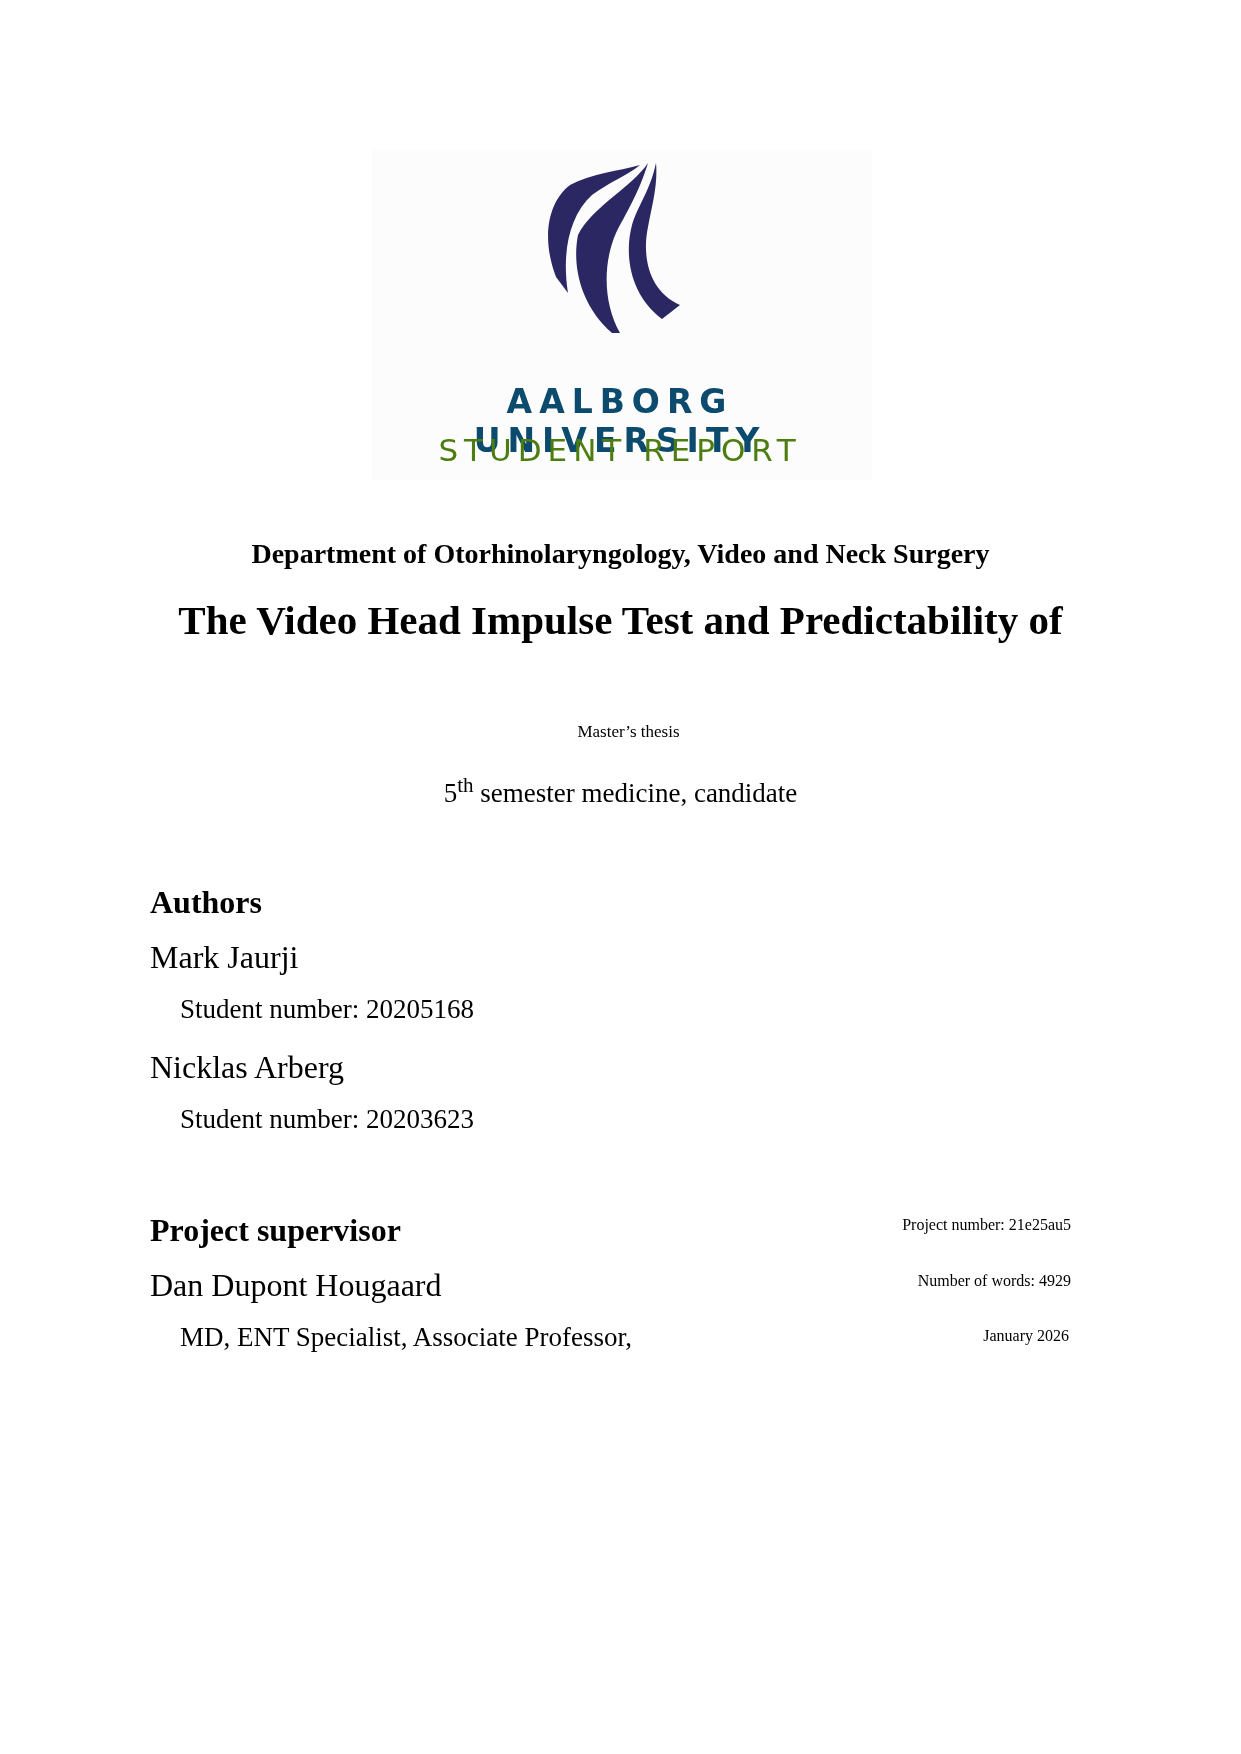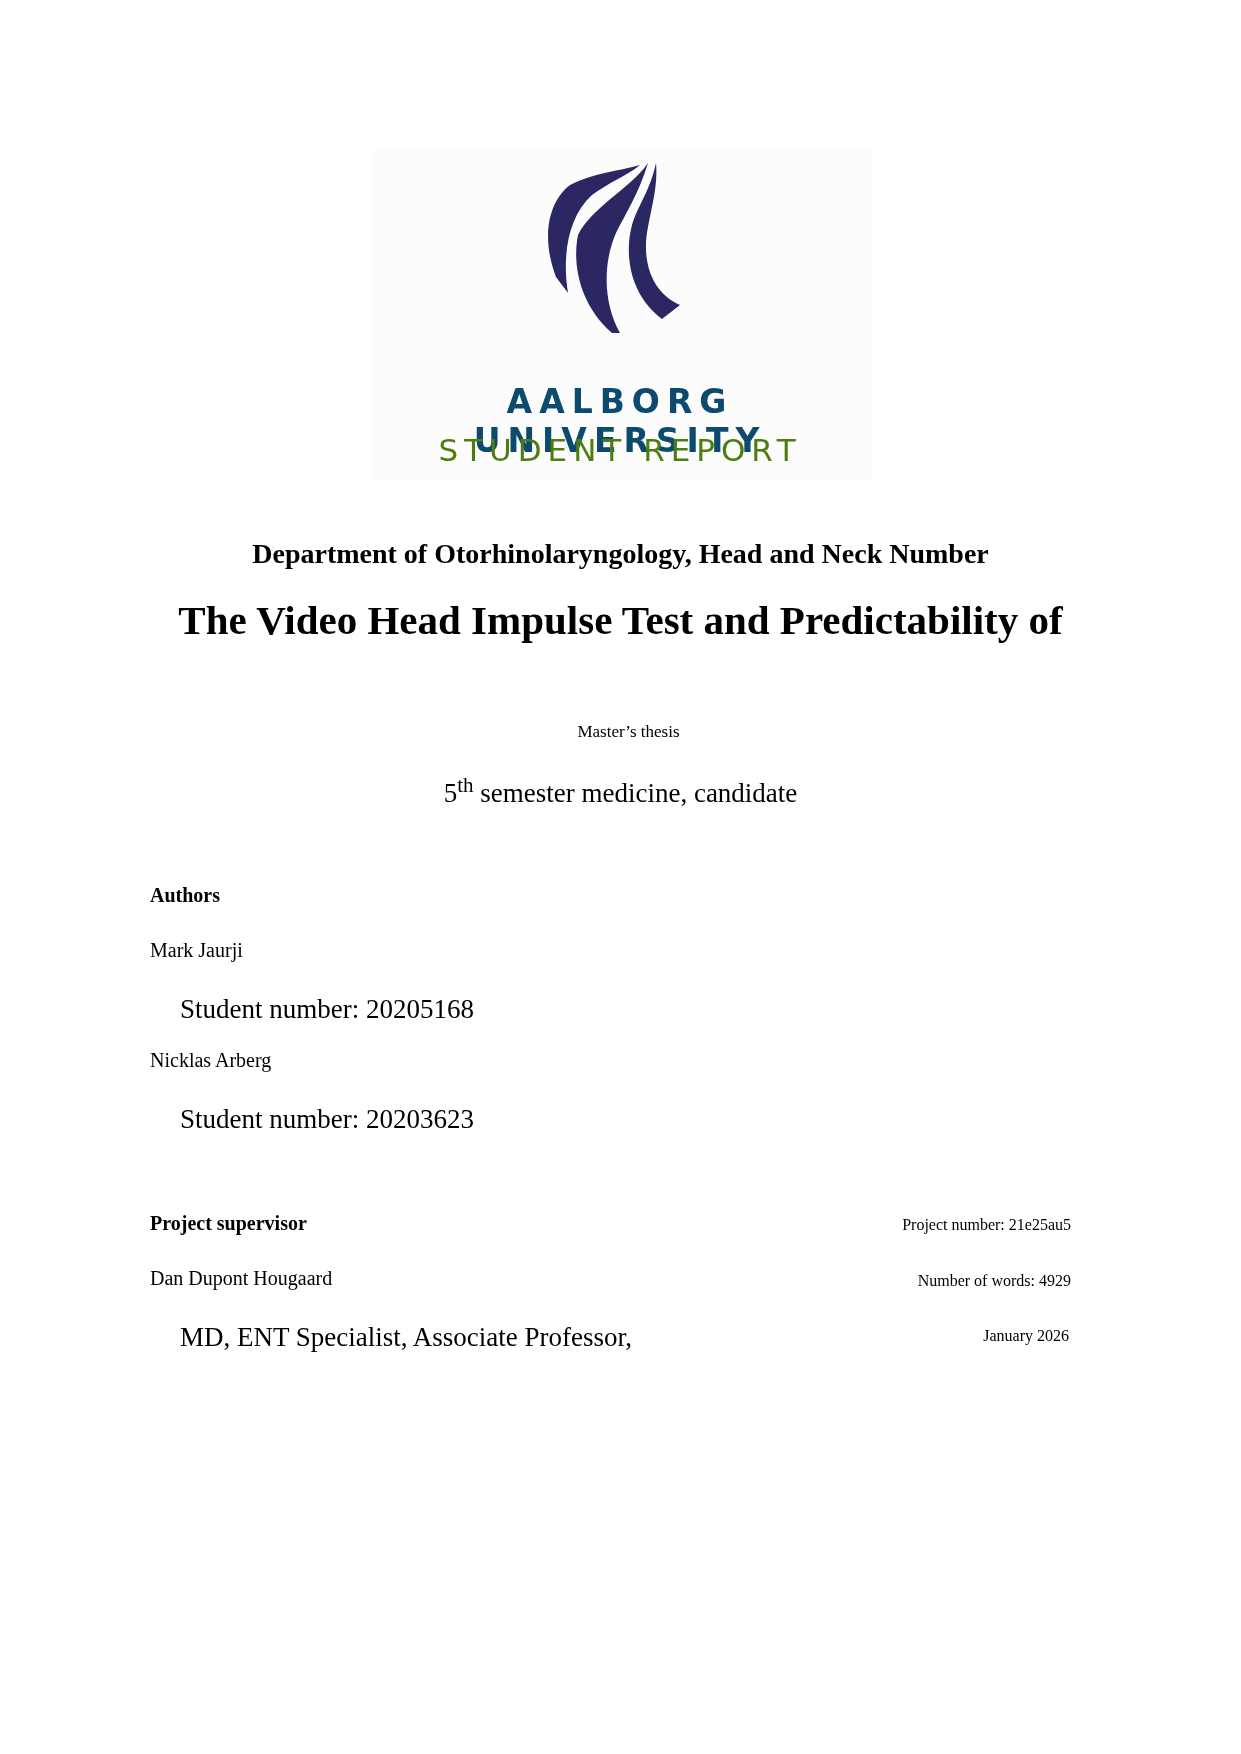--- a/index.html
+++ b/index.html
@@ -13,38 +13,38 @@
                 font-size: 33px; letter-spacing: 7px; color: #0c4a6e; }
     .logo-sub { left: 370px; top: 432px; width: 500px; text-align: center;
                 font-family: "DejaVu Sans", sans-serif; font-weight: normal;
                 font-size: 31px; letter-spacing: 6px; color: #4d7c0f; }
     .center { left: 0; width: 1241px; text-align: center; }
     .dept { top: 538px; font-size: 28px; font-weight: bold; }
     .title { top: 592px; font-size: 41px; font-weight: bold; line-height: 56px; }
     .subtitle { top: 722px; font-size: 17px; padding-left: 8px; }
     .semester { top: 778px; font-size: 27px; }
     .semester sup { font-size: 21px; vertical-align: 10px; line-height: 0; }
-    .left { left: 150px; font-size: 20px; }
+    .left { left: 150px; font-size: 32px; }
     .indent { left: 180px; font-size: 27px; }
     .bold { font-weight: bold; }
     .right { right: 170px; text-align: left; font-size: 16px; }
   </style>
 </head>
 <body>
 
 <div class="abs logo-box"></div>
 <svg class="abs logo-mark" viewBox="0 0 200 185">
   <path d="M50 30 C 30 45, 20 80, 36 122 L 48 138 C 42 100, 48 62, 72 40 C 88 28, 108 20, 120 10 C 100 16, 72 18, 50 30 Z" fill="#2b2763"></path>
   <path d="M58 80 C 52 110, 60 150, 92 178 L 100 178 C 84 150, 82 110, 96 78 C 106 58, 118 40, 128 8 C 112 32, 72 52, 58 80 Z" fill="#2b2763"></path>
   <path d="M112 70 C 104 100, 110 140, 142 164 L 160 150 C 128 136, 122 100, 128 72 C 132 50, 138 30, 136 8 C 130 36, 118 50, 112 70 Z" fill="#2b2763"></path>
 </svg>
 <div class="abs logo-uni">AALBORG UNIVERSITY</div>
 <div class="abs logo-sub">STUDENT REPORT</div>
 
-<div class="abs center dept">Department of Otorhinolaryngology, Head and Neck Number</div>
+<div class="abs center dept">Department of Otorhinolaryngology, Video and Neck Surgery</div>
 <div class="abs center title">
   <div>The Video Head Impulse Test and Predictability of</div>
 </div>
 <div class="abs center subtitle">Master’s thesis</div>
 <div class="abs center semester"><span>5</span><sup>th</sup><span> semester medicine, candidate</span></div>
 
 <div class="abs left bold" style="top:884px;">Authors</div>
 <div class="abs left" style="top:939px;">Mark Jaurji</div>
 <div class="abs indent" style="top:994px;">Student number: 20205168</div>
 <div class="abs left" style="top:1049px;">Nicklas Arberg</div>

